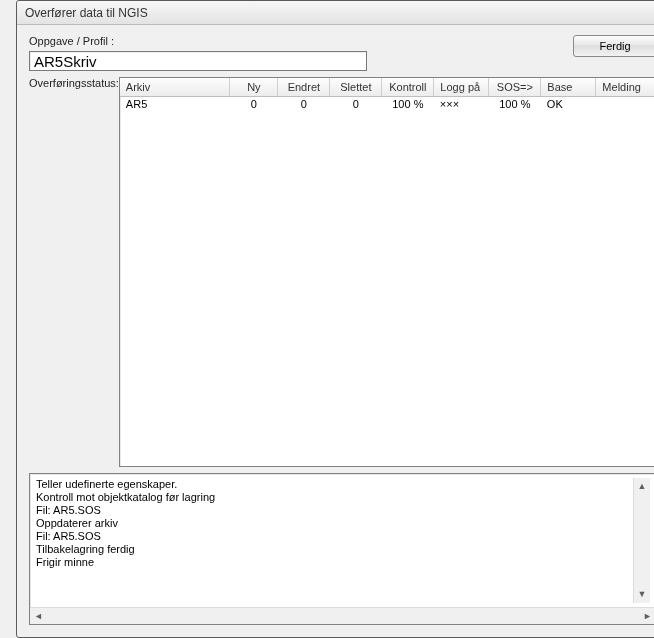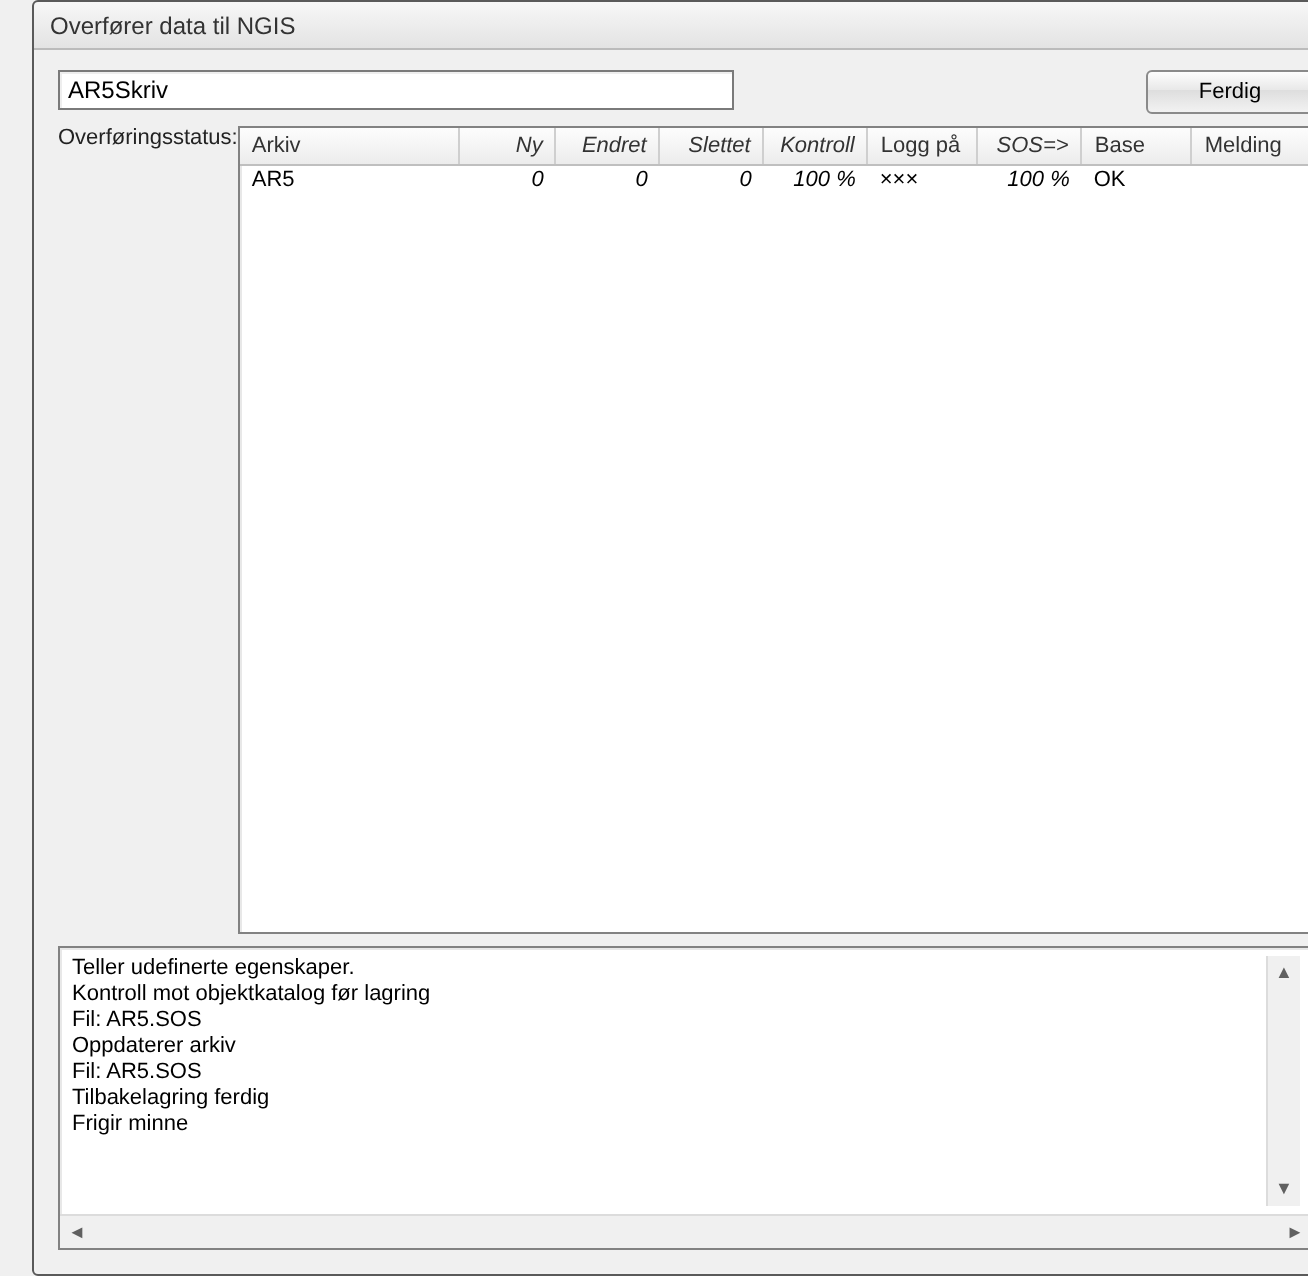--- a/index.html
+++ b/index.html
@@ -63,21 +63,21 @@
     font-size: 11px;
     padding: 0 8px;
     cursor: pointer;
   }
   .text-input {
     width: 338px;
     height: 20px;
     border: 1px solid #7a7a7a;
     background: #fff;
     padding: 1px 4px;
-    font-size: 12px;
+    font-size: 15px;
     box-shadow: inset 1px 1px 0 #eee;
   }
   .status-box {
     flex: 1;
     display: flex;
     flex-direction: row;
   }
   .table-wrap {
     flex: 1;
     border: 1px solid #828282;
@@ -98,21 +98,21 @@
     color: #333;
     height: 18px;
     white-space: nowrap;
     overflow: hidden;
   }
   tbody td {
     padding: 1px 6px;
     white-space: nowrap;
     overflow: hidden;
   }
-  .num { text-align: right; font-style: italic; }
+  .num { text-align: center; }
   .messages {
     height: 152px;
     display: flex;
     flex-direction: column;
   }
   .messages-box {
     flex: 1;
     border: 1px solid #828282;
     background: #fff;
     box-shadow: inset 1px 1px 0 #e8e8e8;
@@ -158,20 +158,21 @@
 
 <div class="window">
   <div class="titlebar">
     <span>Overfører data til NGIS</span>
   </div>
 
   <div class="client">
 
     <div class="toprow">
       <div>
+        <span class="group-label">Oppgave / Profil :</span>
         <input type="text" class="text-input" value="AR5Skriv" style="">
       </div>
       <button class="btn">Ferdig</button>
     </div>
 
     <div class="status-box">
       <span class="group-label">Overføringsstatus:</span>
       <div class="table-wrap">
         <table>
           <colgroup>

